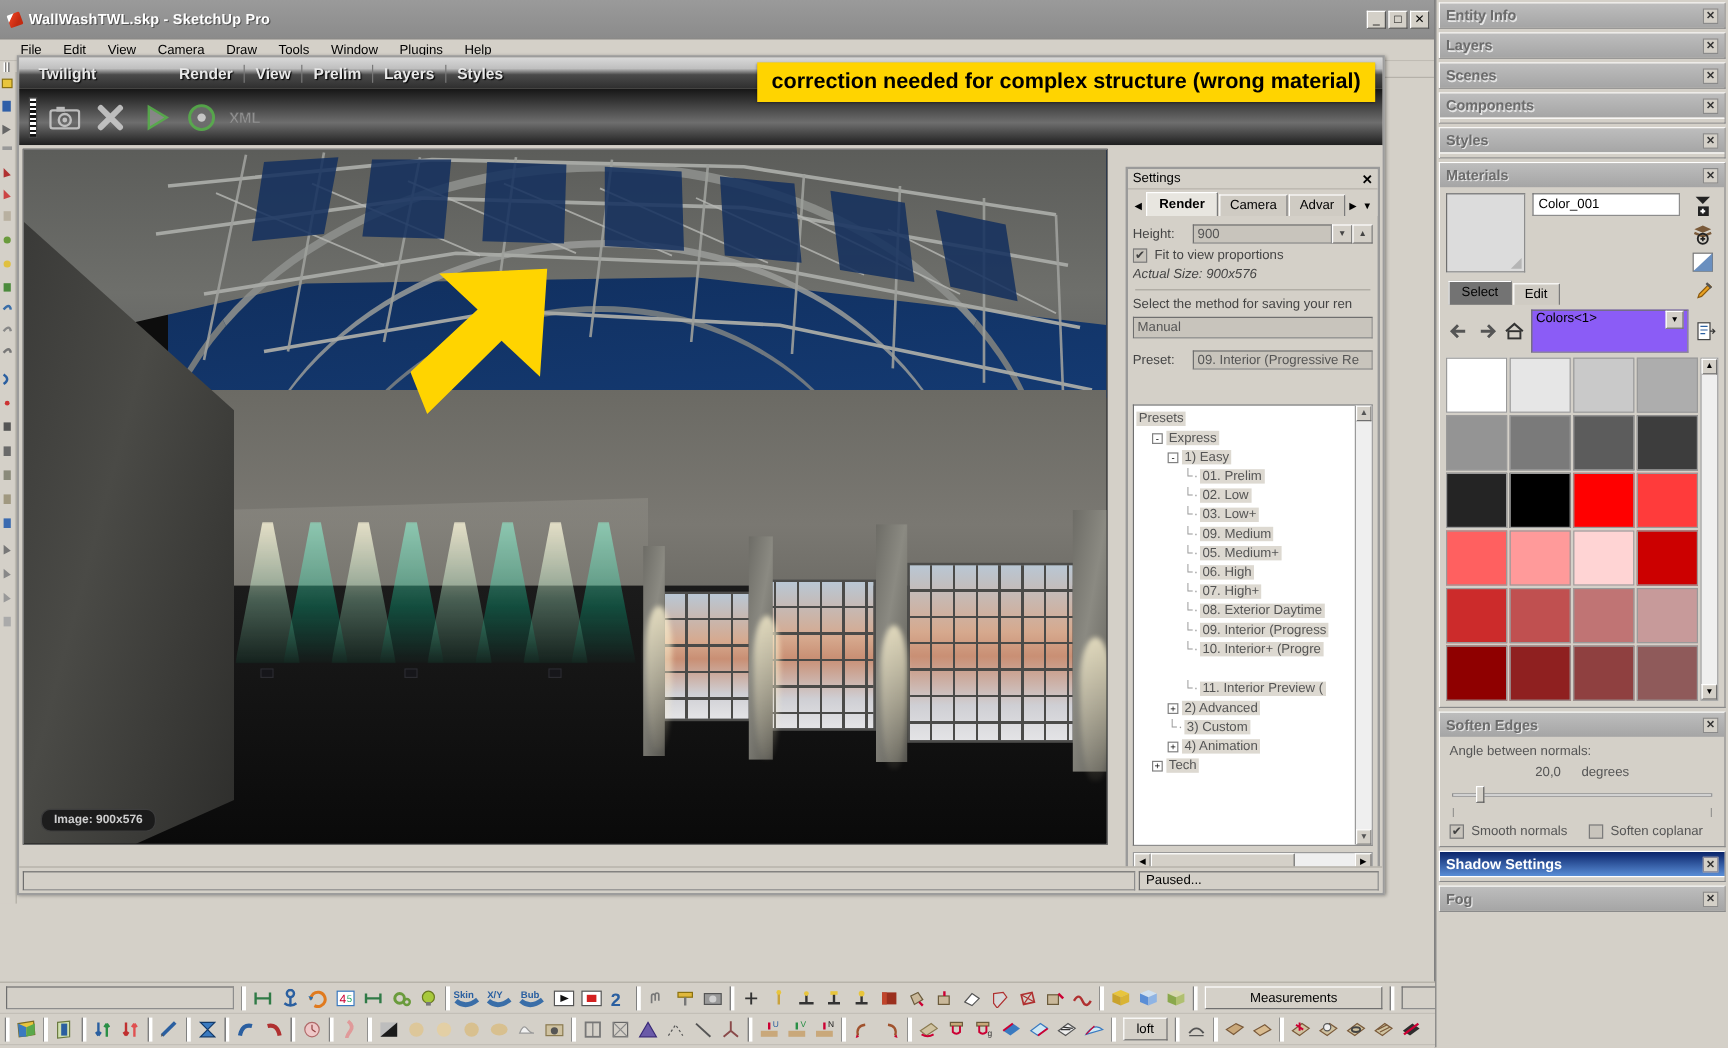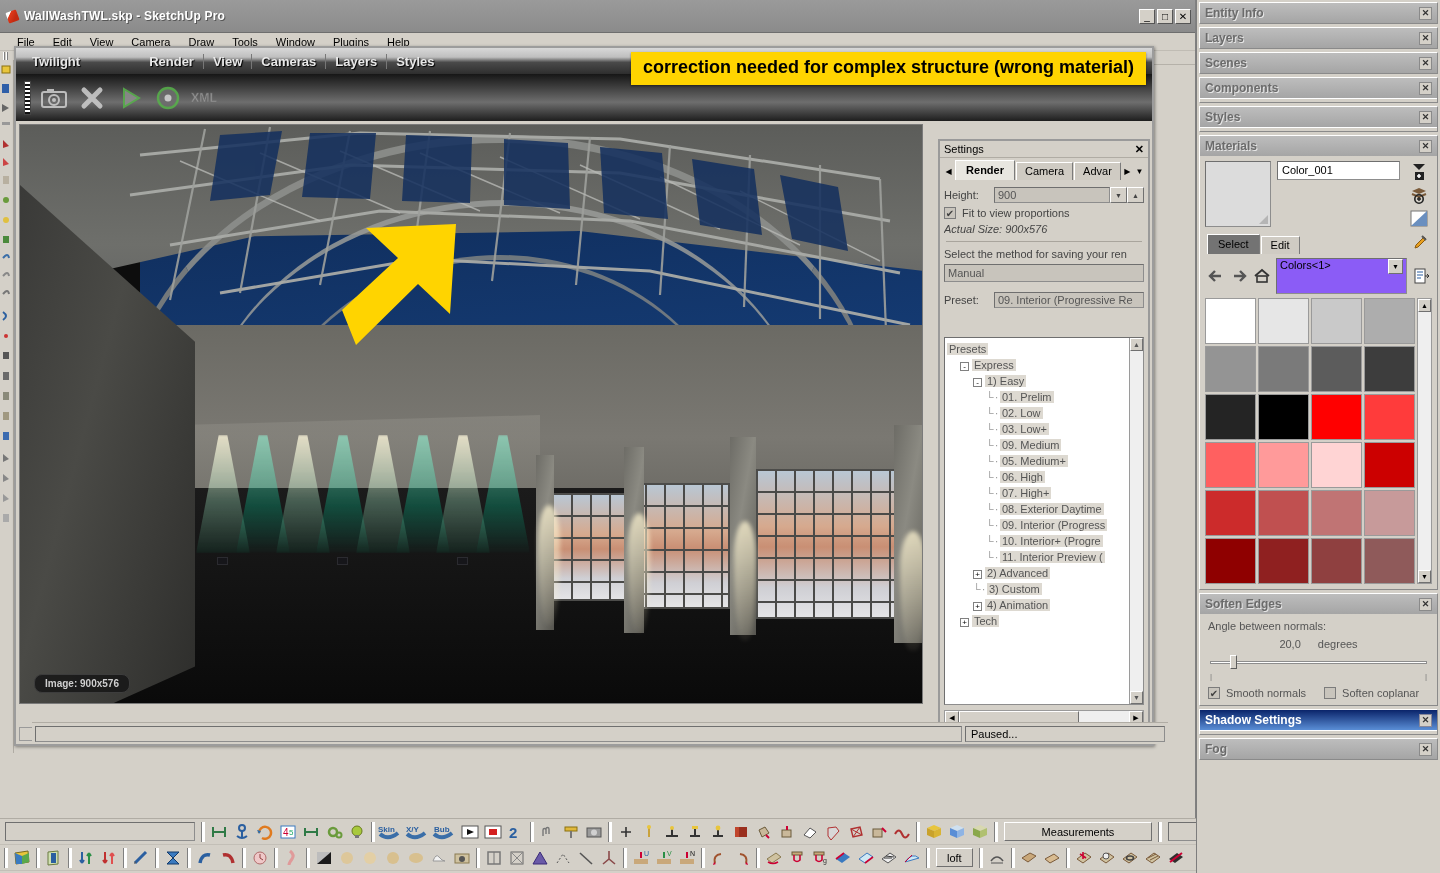--- a/index.html
+++ b/index.html
@@ -163,21 +163,21 @@
       display:flex; align-items:center; justify-content:center;}
   .hscroll { position:absolute; left:4px; right:4px; bottom:3px; height:16px;
       background:#efefef; border:1px solid #9a9a9a; display:flex; align-items:stretch;}
   .hscroll .arrowbtn{width:14px; background:#d4d0c8; border:1px solid #fff;
       border-right-color:#707070; border-bottom-color:#707070; font-size:7px;
       display:flex; align-items:center; justify-content:center;}
   .hscroll .thumb{ width:120px; background:#d4d0c8; border:1px solid #fff;
       border-right-color:#707070; border-bottom-color:#707070;}
 
   
-  .rw-status { position:absolute; left:16px; bottom:0; width:100%; height:22px; display:flex;
+  .rw-status { position:absolute; left:0; bottom:0; width:100%; height:22px; display:flex;
       align-items:center; background:#d4d0c8; border-top:1px solid #b0aca4; padding:0 3px; gap:3px;}
   .rw-status .sunk { height:16px; background:#d4d0c8; border:1px solid #8d8d8d;
       border-top-color:#6f6f6f; border-left-color:#6f6f6f; display:flex; align-items:center;
       padding:0 5px; font-size:11px;}
 
   
   .left-rail { position:absolute; left:0; top:60px; width:14px; bottom:120px;
       background:#d4d0c8; border-right:1px solid #b0aca4; }
 
   
@@ -328,21 +328,21 @@
       </svg>
     </div>
 
     <div class="render-win">
 
       <div class="rw-title">
         <span class="twl">Twilight</span>
         <div class="rw-menus">
           <span>Render</span>
           <span>View</span>
-          <span>Cameras</span>
+          <span>Prelim</span>
           <span>Layers</span>
           <span>Styles</span>
         </div>
         <span class="rw-close">✕</span>
       </div>
 
       <div class="rw-toolbar">
         <div class="dotgrip"></div>
 
         <div class="tw-ico">
@@ -522,21 +522,21 @@
                 <div class="tnode" style="padding-left: 39px;"><span class="tdots">└·</span><span class="lbl">01. Prelim</span></div>
                 <div class="tnode" style="padding-left: 39px;"><span class="tdots">└·</span><span class="lbl">02. Low</span></div>
                 <div class="tnode" style="padding-left: 39px;"><span class="tdots">└·</span><span class="lbl">03. Low+</span></div>
                 <div class="tnode" style="padding-left: 39px;"><span class="tdots">└·</span><span class="lbl">09. Medium</span></div>
                 <div class="tnode" style="padding-left: 39px;"><span class="tdots">└·</span><span class="lbl">05. Medium+</span></div>
                 <div class="tnode" style="padding-left: 39px;"><span class="tdots">└·</span><span class="lbl">06. High</span></div>
                 <div class="tnode" style="padding-left: 39px;"><span class="tdots">└·</span><span class="lbl">07. High+</span></div>
                 <div class="tnode" style="padding-left: 39px;"><span class="tdots">└·</span><span class="lbl">08. Exterior Daytime</span></div>
                 <div class="tnode" style="padding-left: 39px;"><span class="tdots">└·</span><span class="lbl">09. Interior (Progress</span></div>
                 <div class="tnode" style="padding-left: 39px;"><span class="tdots">└·</span><span class="lbl">10. Interior+ (Progre</span></div>
-                <div class="tnode" style="padding-left: 39px;"><span class="tdots">└·</span><span class="lbl">11. Interior Preview (</span></div>
+                <div class="tnode" style="padding-left: 39px; margin-top: 17px;"><span class="tdots">└·</span><span class="lbl">11. Interior Preview (</span></div>
                 <div class="tnode" style="padding-left: 26px;"><span class="bx">+</span><span class="lbl">2) Advanced</span></div>
                 <div class="tnode" style="padding-left: 26px;"><span class="tdots">└·</span><span class="lbl">3) Custom</span></div>
                 <div class="tnode" style="padding-left: 26px;"><span class="bx">+</span><span class="lbl">4) Animation</span></div>
                 <div class="tnode" style="padding-left: 13px;"><span class="bx">+</span><span class="lbl">Tech</span></div>
               </div>
             <div class="vscroll">
               <div class="arrowbtn">▲</div>
               <div style="position:absolute;bottom:0;left:0;right:0;">
                 <div class="arrowbtn">▼</div>
               </div>

